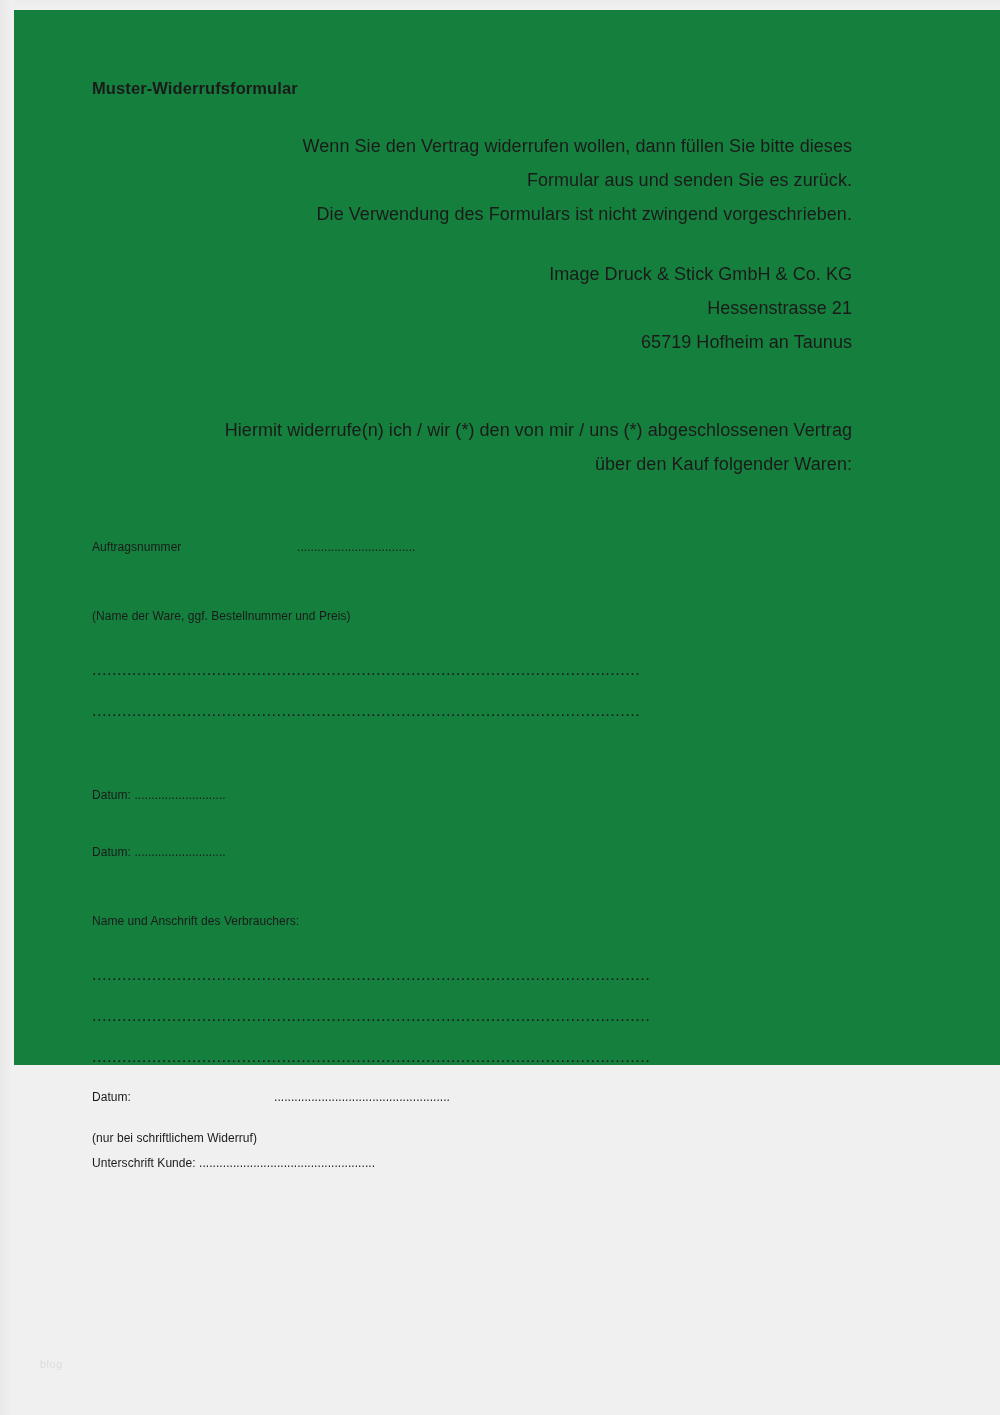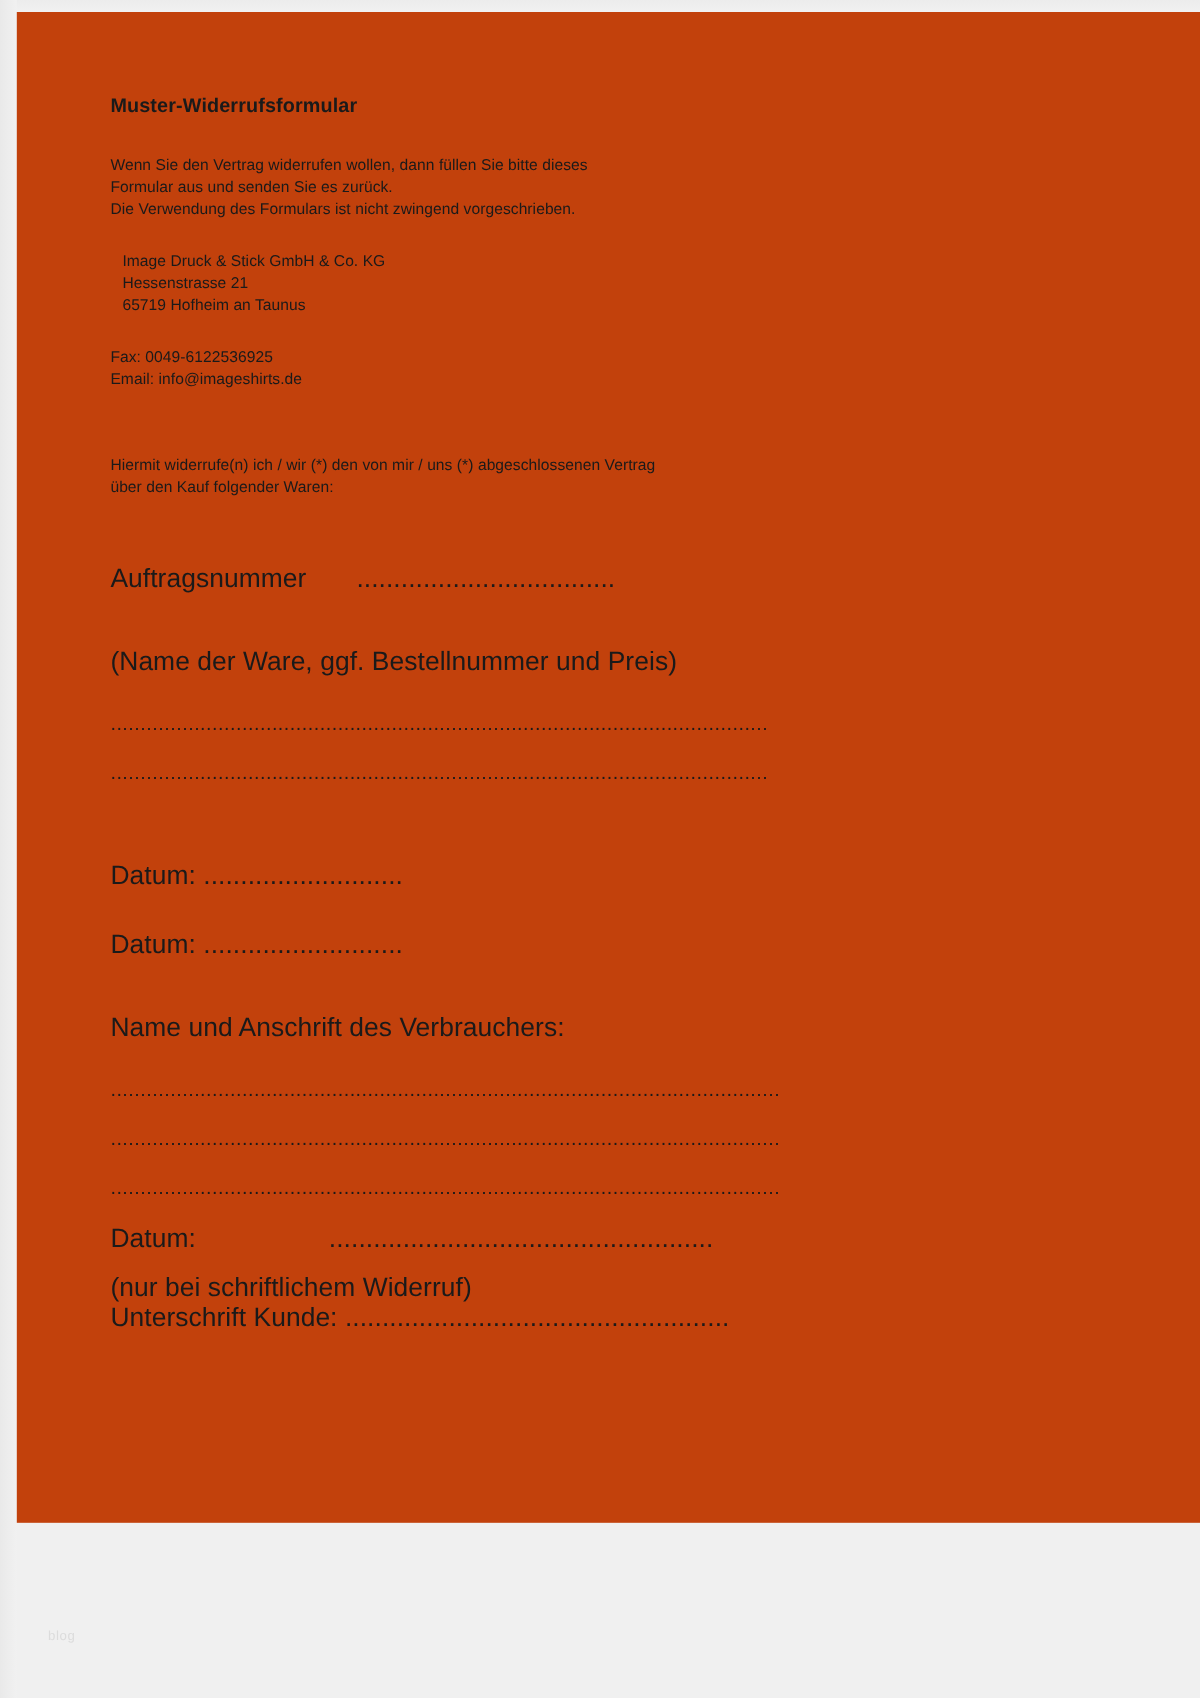--- a/index.html
+++ b/index.html
@@ -13,50 +13,51 @@
     font-family: "Liberation Sans", sans-serif;
     color: #1a1a1a;
     overflow: hidden;
     position: relative;
   }
   .page {
     position: absolute;
     left: 0;
     top: 0;
     width: 1000px;
-    height: 1269px;
-    background: #c2410c;
+    height: 1065px;
+    background: #15803d;
   }
   .doc {
     position: absolute;
     left: 92px;
     top: 78px;
     width: 760px;
   }
   .title {
     font-size: 16.5px;
     font-weight: bold;
     letter-spacing: 0.1px;
     margin: 0 0 30px 0;
     line-height: 1.3;
   }
   .block {
-    font-size: 13px;
-    line-height: 18px;
+    font-size: 18px;
+    line-height: 34px;
     margin: 0 0 26px 0;
     letter-spacing: 0.05px;
+    text-align: right;
   }
   .gap-lg {
     height: 28px;
   }
   .gap-md {
     height: 16px;
   }
   .row {
-    font-size: 22px;
+    font-size: 12px;
     line-height: 25px;
     display: block;
     white-space: pre;
     letter-spacing: 0.05px;
   }
   .dots-line {
     font-size: 16.5px;
     line-height: 25px;
     letter-spacing: 0.4px;
     color: #1a1a1a;
@@ -109,22 +110,20 @@
     <div class="title">Muster-Widerrufsformular</div>
 
     <div class="block" style="white-space: pre-line;">Wenn Sie den Vertrag widerrufen wollen, dann füllen Sie bitte dieses
 Formular aus und senden Sie es zurück.
 Die Verwendung des Formulars ist nicht zwingend vorgeschrieben.</div>
 
     <div class="block" style="white-space: pre-line; margin-left: 10px;">Image Druck &amp; Stick GmbH &amp; Co. KG
 Hessenstrasse 21
 65719 Hofheim an Taunus</div>
 
-    <div class="block" style="white-space: pre-line;">Fax: 0049-6122536925
-Email: info@imageshirts.de</div>
 
     <div class="gap-lg"></div>
 
     <div class="block" style="white-space: pre-line;">Hiermit widerrufe(n) ich / wir (*) den von mir / uns (*) abgeschlossenen Vertrag
 über den Kauf folgender Waren:</div>
 
     <div class="gap-lg"></div>
 
     <div class="row"><span class="label-w">Auftragsnummer</span><span>...................................</span></div>
 

